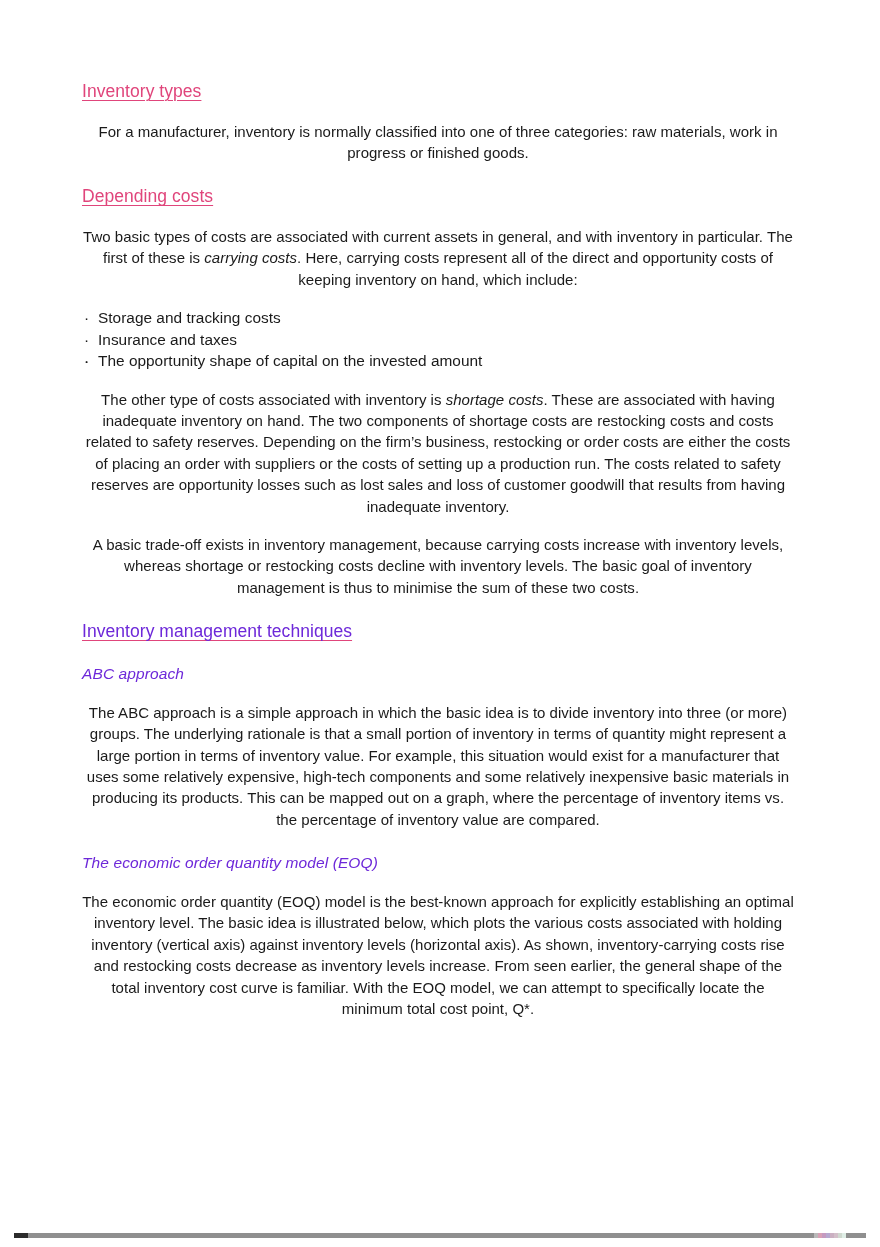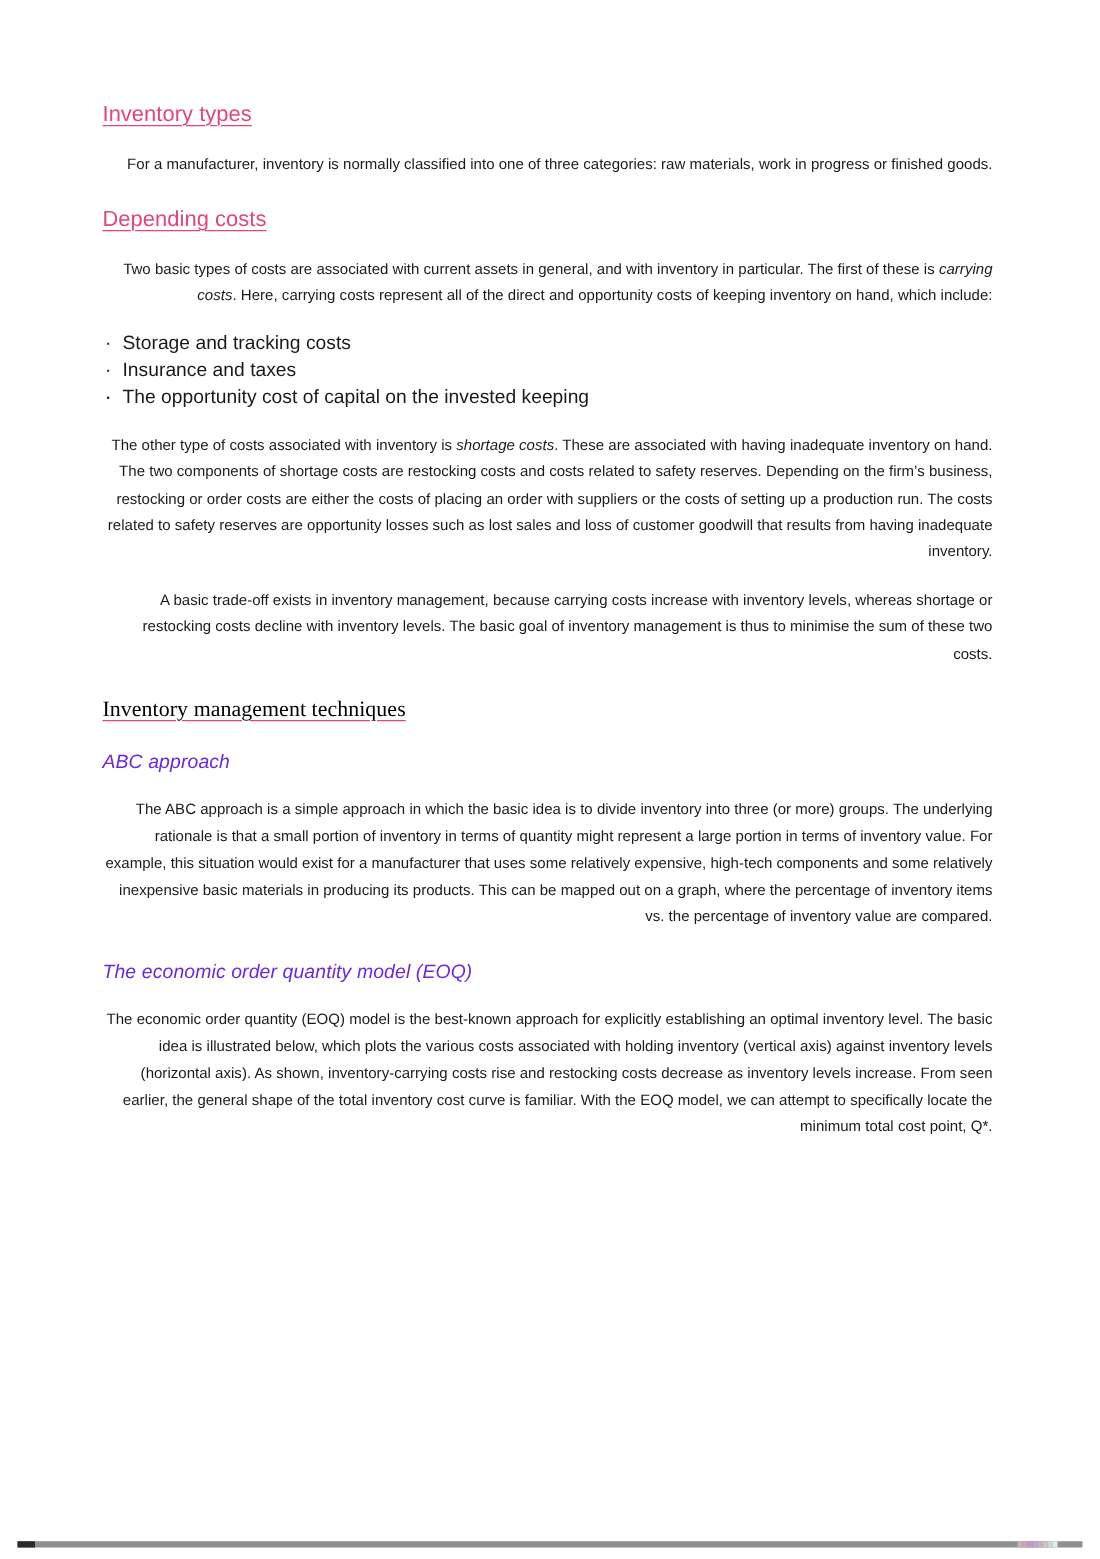--- a/index.html
+++ b/index.html
@@ -42,26 +42,26 @@
   .sub-heading {
     font-size: 15.5px;
     font-weight: normal;
     font-style: italic;
     color: #6d28d9;
     letter-spacing: 0.1px;
     line-height: 1.35;
     margin: 0;
   }
   p.body-text {
-    font-size: 12px;
+    font-size: 15px;
     font-weight: 400;
     color: #1a1a1a;
     line-height: 21.4px;
     margin: 0;
-    text-align: right;
+    text-align: center;
     letter-spacing: 0.02px;
   }
   p.body-text em {
     font-style: italic;
   }
   ul.bullet-list {
     list-style: none;
     margin: 0;
     padding: 0;
   }
@@ -138,34 +138,34 @@
     <div class="gap-after-heading"></div>
 
     <p class="body-text"><span>Two basic types of costs are associated with current assets in general, and with inventory in particular. The first of these is </span><em>carrying costs</em><span>. Here, carrying costs represent all of the direct and opportunity costs of keeping inventory on hand, which include:</span></p>
 
     <div class="gap-para"></div>
 
     <ul class="bullet-list">
       <li><span class="bullet-dot">·</span><span>Storage and tracking costs</span></li>
       <li><span class="bullet-dot">·</span><span>Insurance and taxes</span></li>
       <li><span class="bullet-dot">·</span></li>
-      <li><span class="bullet-dot">·</span><span>The opportunity cost of capital on the invested keeping</span></li>
+      <li><span class="bullet-dot">·</span><span>The opportunity shape of capital on the invested amount</span></li>
     </ul>
 
     <div class="gap-para"></div>
 
     <p class="body-text"><span>The other type of costs associated with inventory is </span><em>shortage costs</em><span>. These are associated with having inadequate inventory on hand. The two components of shortage costs are restocking costs and costs related to safety reserves. Depending on the firm’s business, restocking or order costs are either the costs of placing an order with suppliers or the costs of setting up a production run. The costs related to safety reserves are opportunity losses such as lost sales and loss of customer goodwill that results from having inadequate inventory.</span></p>
 
     <div class="gap-para"></div>
 
     <p class="body-text">A basic trade-off exists in inventory management, because carrying costs increase with inventory levels, whereas shortage or restocking costs decline with inventory levels. The basic goal of inventory management is thus to minimise the sum of these two costs.</p>
 
     <div class="gap-before-heading"></div>
 
-    <h2 class="section-heading" style="color: #000000; text-decoration-color: rgb(224, 69, 123); font-family: Liberation Serif, serif;">Inventory management techniques</h2>
+    <h2 class="section-heading" style="color: #6d28d9; text-decoration-color: rgb(224, 69, 123);">Inventory management techniques</h2>
 
     <div class="gap-subheading"></div>
 
     <h3 class="sub-heading">ABC approach</h3>
 
     <div class="gap-after-heading"></div>
 
     <p class="body-text">The ABC approach is a simple approach in which the basic idea is to divide inventory into three (or more) groups. The underlying rationale is that a small portion of inventory in terms of quantity might represent a large portion in terms of inventory value. For example, this situation would exist for a manufacturer that uses some relatively expensive, high-tech components and some relatively inexpensive basic materials in producing its products. This can be mapped out on a graph, where the percentage of inventory items vs. the percentage of inventory value are compared.</p>
 
     <div class="gap-before-subheading"></div>

